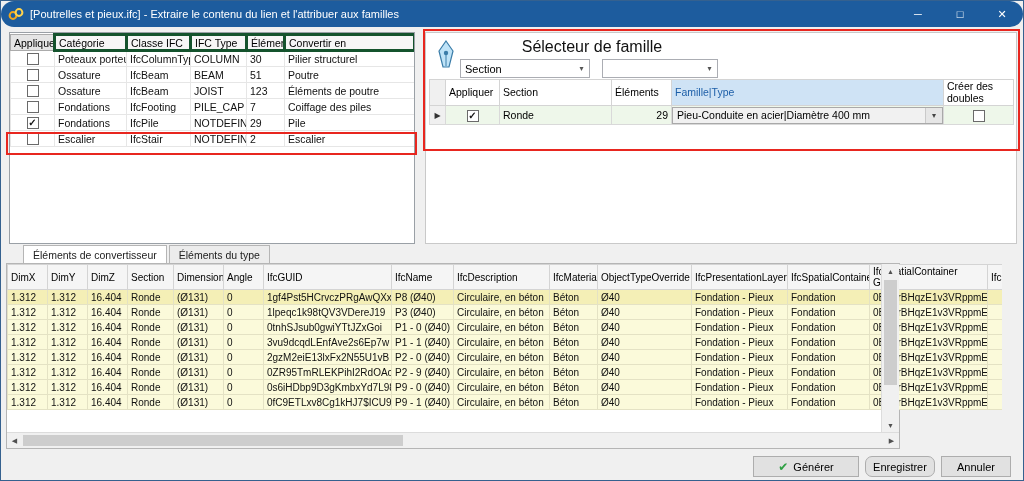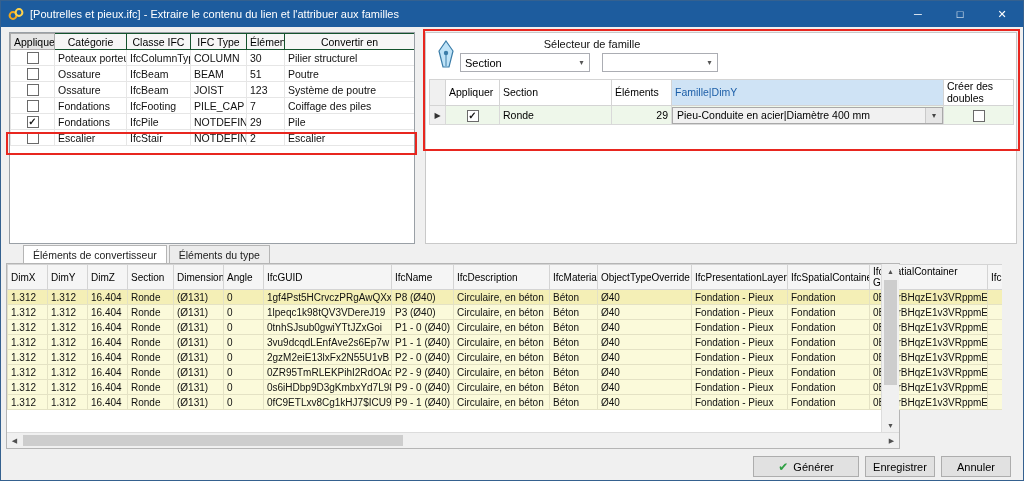--- a/index.html
+++ b/index.html
@@ -9,38 +9,38 @@
     background:#888;
     overflow:hidden;
   }
   .window {
     position:relative; width:1024px; height:481px;
     box-sizing:border-box; border:1px solid #35618f; background:#f0f0f0;
   }
   
   .titlebar {
     position:absolute; left:0; top:0; right:0; height:26px;
-    background:#1d5c9e; color:#fff; display:flex; align-items:center;
+    background:#1d5c9e; color:#fff; display:flex; align-items:center;border-radius:13px;
   }
   .app-icon { margin:0 6px 0 7px; display:flex; align-items:center; }
   .title { font-size:11px; white-space:nowrap; }
   .win-controls { position:absolute; right:0; top:0; display:flex; height:26px; }
   .win-btn { width:42px; height:26px; line-height:26px; text-align:center; color:#fff; font-size:11px; cursor:default; }
   
   .content { position:absolute; top:26px; left:0; right:0; bottom:0; }
   .panel { position:absolute; background:#fff; box-sizing:border-box; overflow:hidden; }
   .left-panel  { left:8px;  top:5px; width:406px; height:212px; border:1px solid #9aa0a6; }
   .right-panel { left:424px; top:5px; width:592px; height:212px; border:1px solid #c9c9c9; }
   
   table.grid { border-collapse:collapse; table-layout:fixed; background:#fff; }
   .grid th, .grid td { box-sizing:border-box; }
   .ifc-grid { width:404px; font-size:10.5px; }
   .ifc-grid th {
-    height:16px; background:#f6f6f6; border:1px solid #14532d;
-    font-weight:normal; text-align:center; padding:0 3px; white-space:nowrap; overflow:hidden;
+    height:16px; background:#f6f6f6; border:3px solid #14532d;
+    font-weight:normal; text-align:left; padding:0 3px; white-space:nowrap; overflow:hidden;
   }
   .ifc-grid th:first-child { background:#e5e5e5; border:1px solid #ababab; text-align:center; }
   .ifc-grid td {
     height:16px; border:1px solid #e6e6e6; padding:0 3px;
     white-space:nowrap; overflow:hidden; color:#111;
   }
   .cb-cell { text-align:center; }
   .checkbox {
     display:inline-block; width:12px; height:12px; border:1px solid #6a6a6a;
     background:#fff; box-sizing:border-box; vertical-align:middle; position:relative;
@@ -49,21 +49,21 @@
     content:"✓"; position:absolute; left:0; top:-1px; width:100%;
     text-align:center; font-size:10px; line-height:12px; color:#111; font-weight:bold;
   }
   
   .hl-rect { position:absolute; border:2px solid #e8261f; box-sizing:border-box; pointer-events:none; z-index:6; }
   .hl-left  { left:5px;  top:105px; width:411px; height:23px; }
   .hl-right { left:422px; top:2px;  width:597px; height:122px; }
   
   .pen-icon { position:absolute; left:9px; top:7px; }
   .selector-block { position:absolute; left:30px; top:3px; width:272px; }
-  .selector-title { text-align:center; font-size:11px; padding:2px 0 3px; color:#111; }
+  .selector-title { text-align:center; font-size:16px; padding:2px 0 3px; color:#111; }
   .dd-row { display:flex; gap:12px; padding-left:4px; }
   .dropdown {
     height:19px; border:1px solid #abadb3; background:#fff; display:flex;
     align-items:center; font-size:11px; box-sizing:border-box;
   }
   .dd1 { width:130px; } .dd2 { width:116px; }
   .dd-text { flex:1; padding:0 4px; white-space:nowrap; overflow:hidden; }
   .dd-btn { width:15px; text-align:center; color:#555; font-size:8px; }
   .family-grid { position:absolute; left:3px; top:46px; width:584px; }
   .family-grid th {
@@ -118,21 +118,21 @@
   .sb-thumb-h { position:absolute; left:16px; top:2px; height:11px; width:380px; background:#cdcdcd; }
   
   .footer { position:absolute; left:0; right:0; bottom:0; height:28px; background:#f0f0f0; }
   .btn {
     position:absolute; top:4px; height:21px; background:#e1e1e1; border:1px solid #adadad;
     font-size:11px; font-family:inherit; display:flex; align-items:center;
     justify-content:center; box-sizing:border-box; cursor:default;
   }
   .generate { right:164px; width:106px; gap:5px; }
   .check-icon { color:#2ea043; font-size:12px; line-height:12px; }
-  .save { right:88px; width:70px; }
+  .save { right:88px; width:70px;border-radius:7px; }
   .cancel { right:12px; width:70px; }
 </style>
 </head>
 <body>
 
 <div class="window">
 
   <div class="titlebar">
     <span class="app-icon">
       <svg width="16" height="16" viewBox="0 0 16 16">
@@ -187,21 +187,21 @@
                 <td>BEAM</td>
                 <td>51</td>
                 <td>Poutre</td>
               </tr>
               <tr>
                 <td class="cb-cell"><span class="checkbox"></span></td>
                 <td>Ossature</td>
                 <td>IfcBeam</td>
                 <td>JOIST</td>
                 <td>123</td>
-                <td>Système de poutre</td>
+                <td>Éléments de poutre</td>
               </tr>
               <tr>
                 <td class="cb-cell"><span class="checkbox"></span></td>
                 <td>Fondations</td>
                 <td>IfcFooting</td>
                 <td>PILE_CAP</td>
                 <td>7</td>
                 <td>Coiffage des piles</td>
               </tr>
               <tr>
@@ -255,21 +255,21 @@
           <col style="width:60px">
             <col style="width:272px">
             <col style="width:70px">
         </colgroup>
         <thead>
           <tr>
             <th class="rowsel-h"></th>
             <th>Appliquer</th>
             <th>Section</th>
             <th>Éléments</th>
-            <th class="fam-h">Famille|DimY</th>
+            <th class="fam-h">Famille|Type</th>
             <th>Créer des doubles</th>
           </tr>
         </thead>
         <tbody>
           <tr>
             <td class="rowsel"><span>▶</span></td>
             <td class="cb-cell"><span class="checkbox checked"></span></td>
             <td>Ronde</td>
             <td class="num">29</td>
             <td class="combo-cell">

